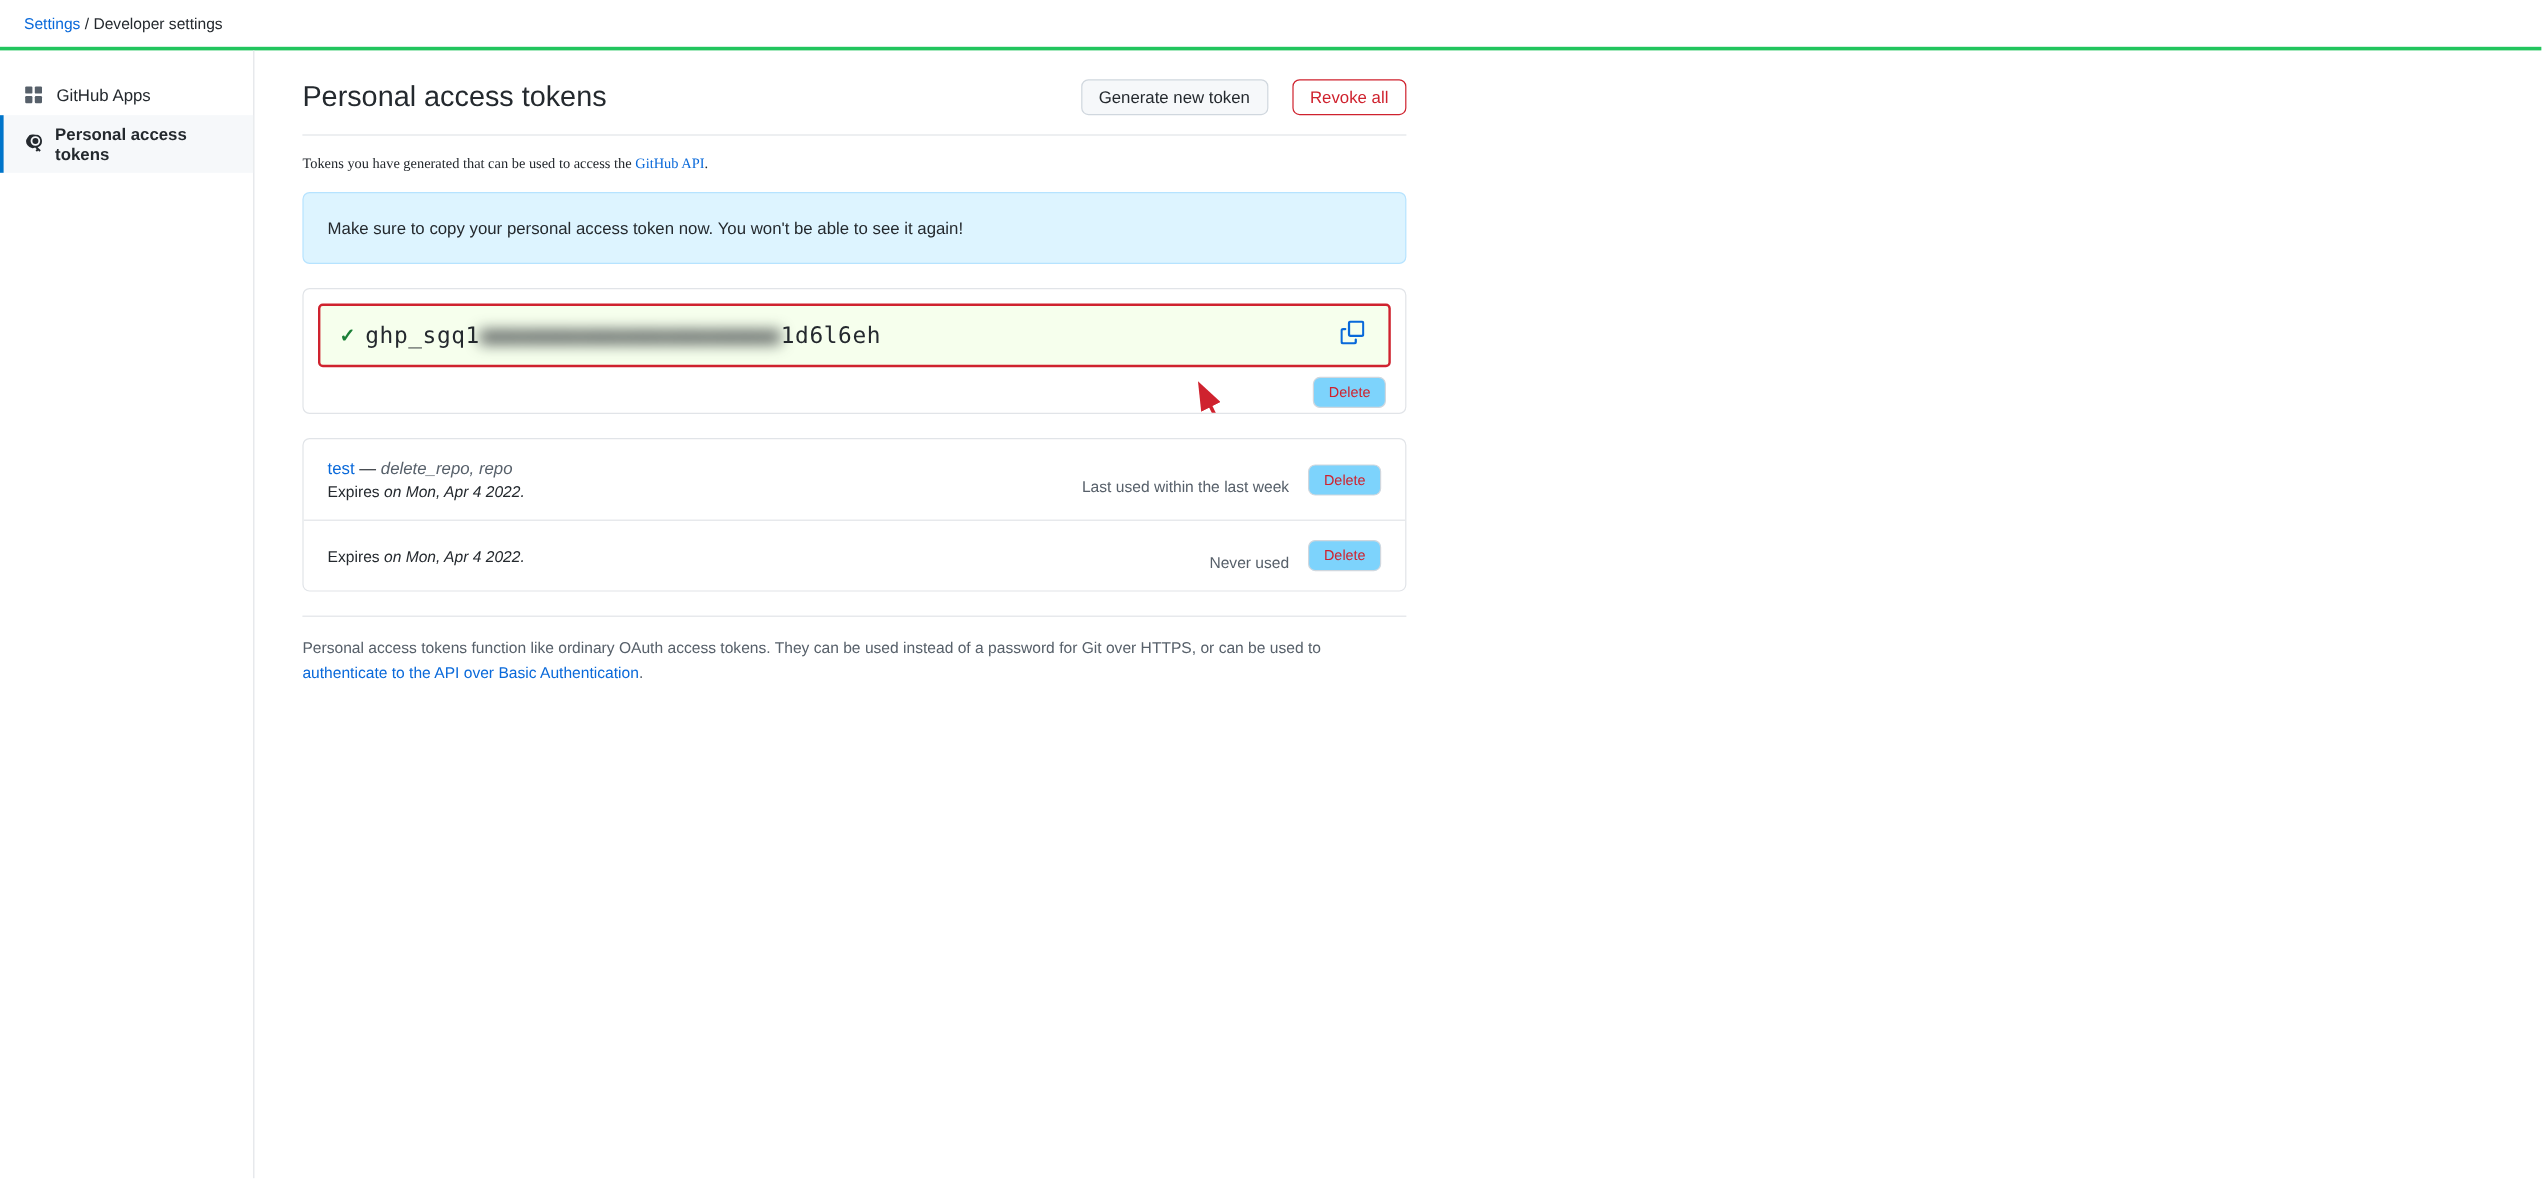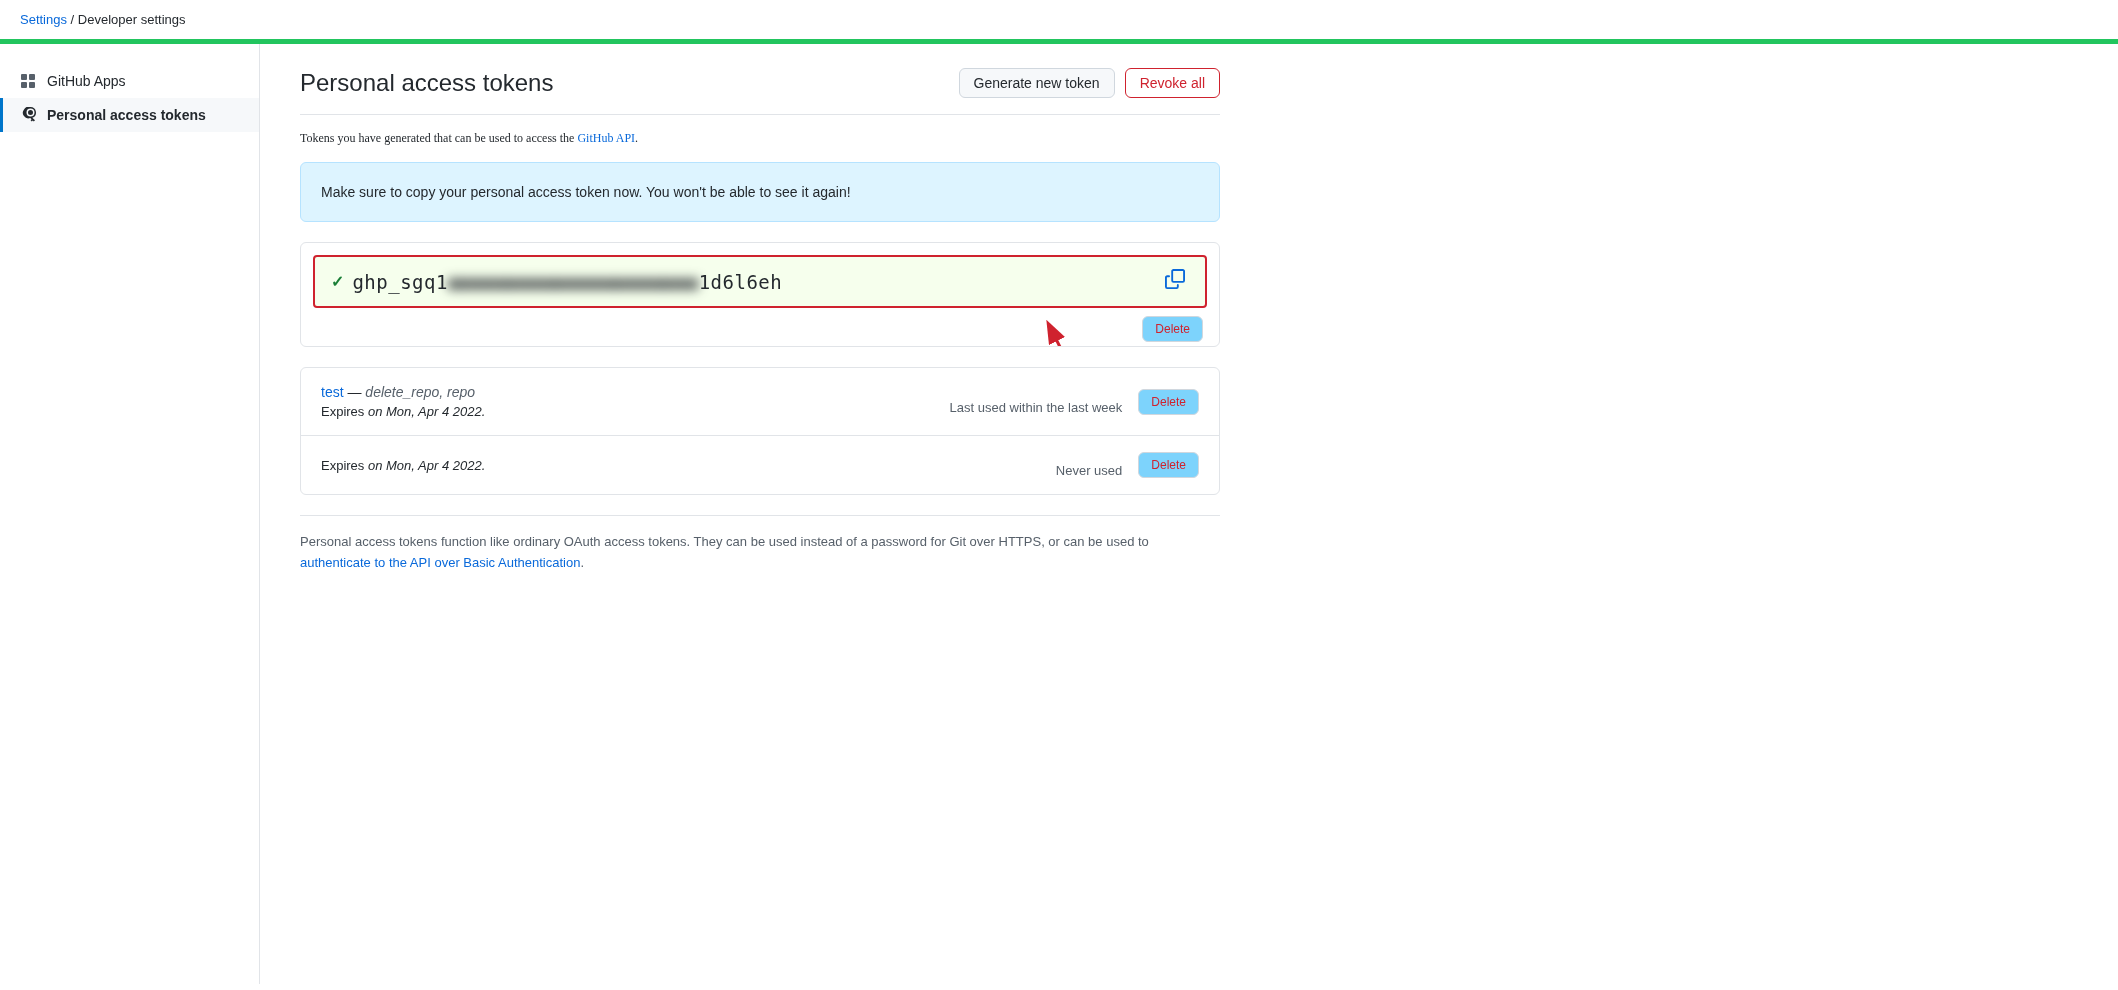--- a/index.html
+++ b/index.html
@@ -5,31 +5,31 @@
     * { box-sizing: border-box; margin: 0; padding: 0; }
     body {
       font-family: -apple-system, BlinkMacSystemFont, "Segoe UI", Helvetica, Arial, sans-serif;
       font-size: 14px;
       color: #24292e;
       background: #fff;
     }
 
     .breadcrumb-bar {
       padding: 12px 20px;
-      border-bottom: 5px solid #22c55e;
+      border-bottom: 3px solid #22c55e;
       font-size: 13px;
     }
 
     .layout {
       display: flex;
       min-height: calc(100vh - 50px);
     }
 
     .sidebar {
-      width: 260px;
+      width: 212px;
       padding: 20px 0;
       border-right: 1px solid #e1e4e8;
       flex-shrink: 0;
     }
 
     .sidebar-item {
       display: flex;
       align-items: center;
       padding: 8px 16px;
       cursor: pointer;
@@ -68,21 +68,21 @@
     }
 
     .page-title {
       font-size: 24px;
       font-weight: 400;
       color: #24292e;
     }
 
     .header-buttons {
       display: flex;
-      gap: 10px;
+      gap: 20px;
       align-items: center;
     }
 
     .btn {
       padding: 6px 14px;
       border-radius: 6px;
       font-size: 14px;
       cursor: pointer;
       border: 1px solid;
     }

